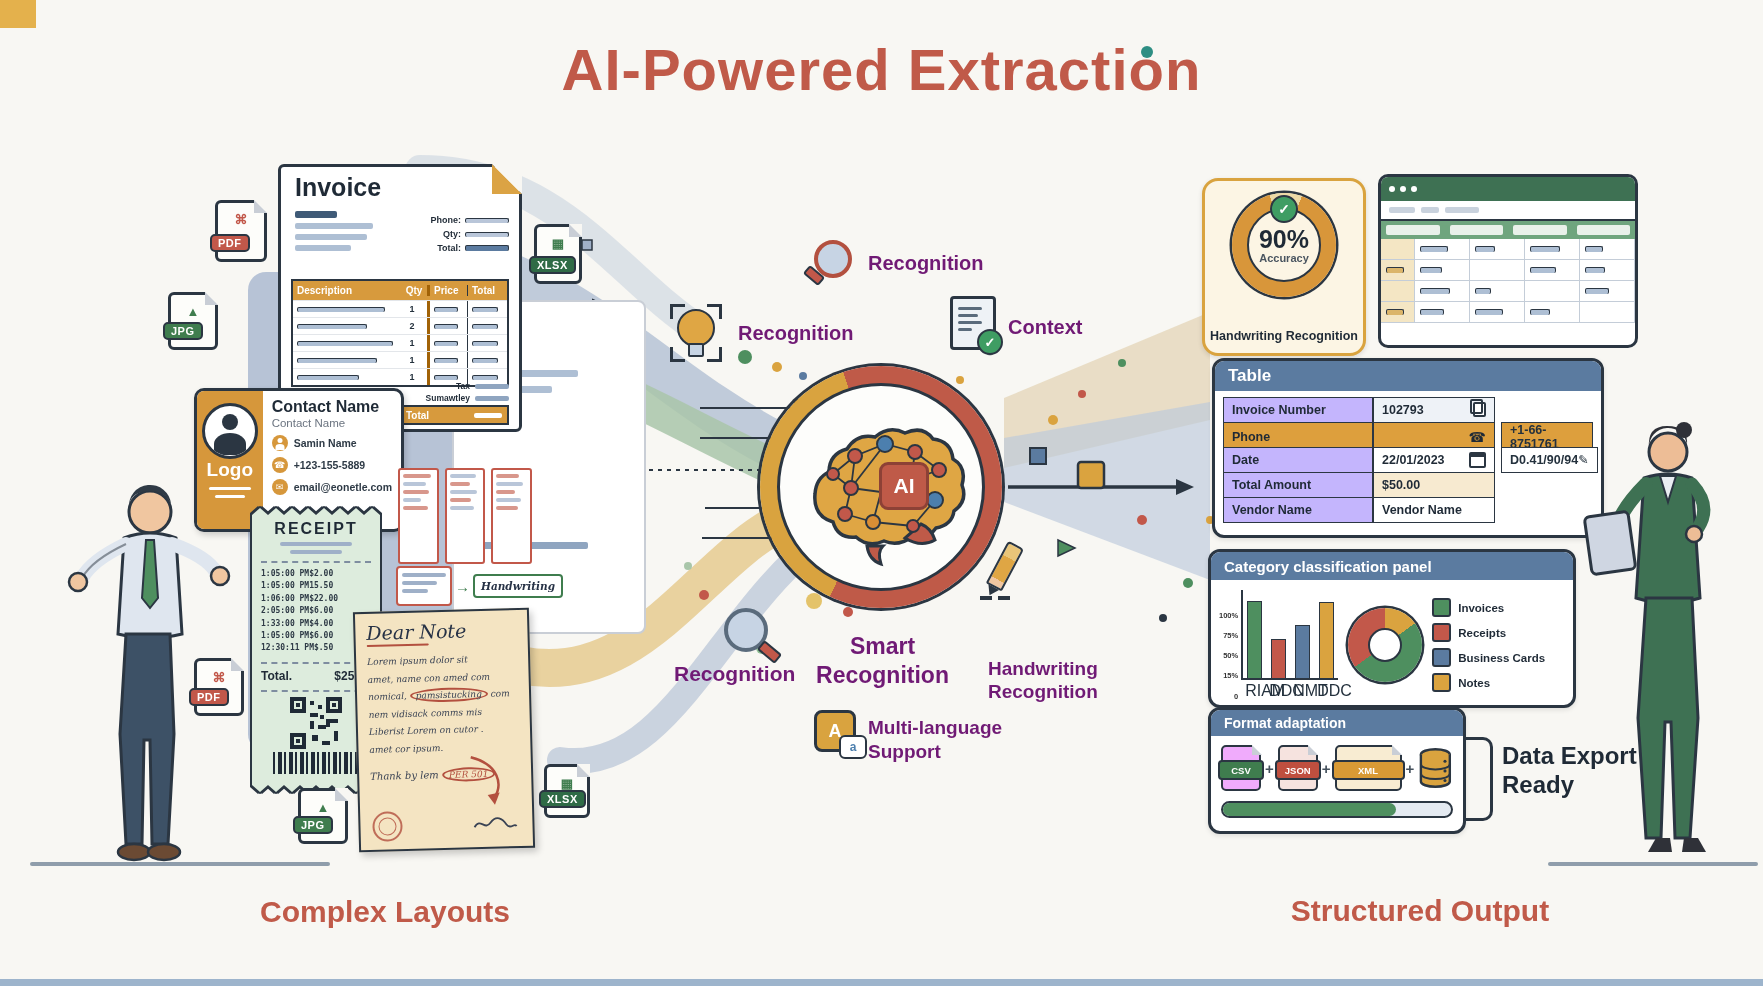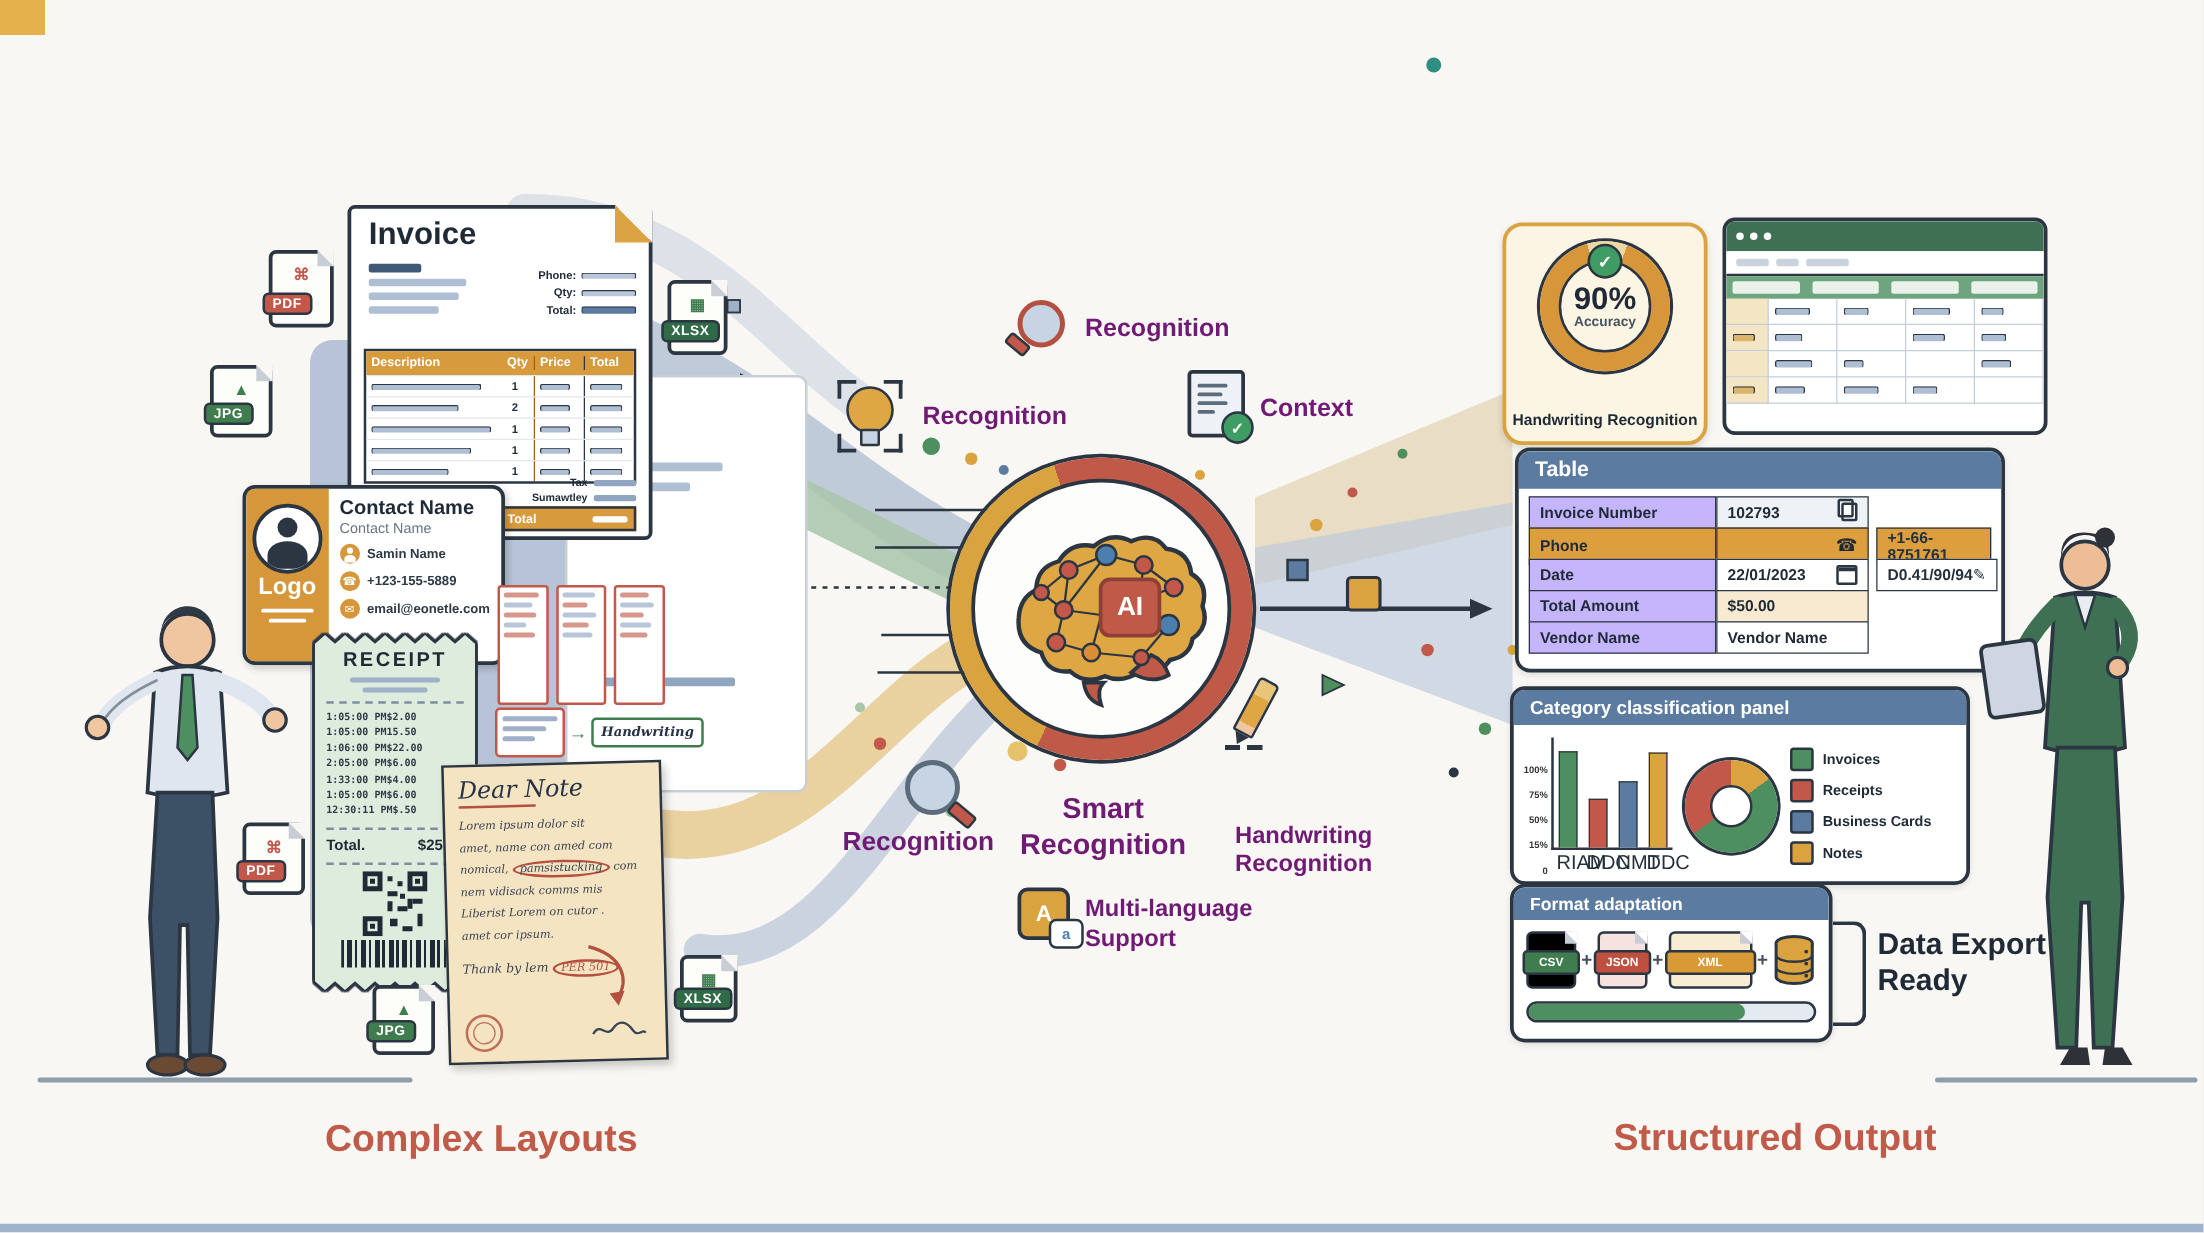--- a/index.html
+++ b/index.html
@@ -38,21 +38,21 @@
   .inv-lines .b0{width:42px;height:7px;background:#3f5a77;}
   .inv-meta{position:absolute;right:10px;top:48px;}
   .inv-meta .row{display:flex;align-items:center;justify-content:flex-end;margin-bottom:4px;}
   .inv-meta .lab{font-size:9px;font-weight:bold;color:#1f2a36;margin-right:4px;}
   .inv-meta .bar{width:44px;height:5px;background:#b9c6d9;border-radius:2px;}
   .inv-meta .row:last-child .bar{background:#5b7ba0;height:6px;}
   .inv-table{position:absolute;left:10px;top:112px;width:214px;border:2px solid #2b3642;}
   .inv-thead{display:flex;background:#d79a3d;color:#fff;font-size:10px;font-weight:bold;height:19px;align-items:center;}
   .inv-thead .c{padding-left:4px;box-sizing:border-box;}
   .inv-row{display:flex;height:16px;align-items:center;border-top:1px solid #e3e6ea;}
-  .c-desc{width:104px;} .c-qty{width:30px;text-align:center;} .c-price{width:40px;border-left:1px solid #a16207;} .c-total{width:40px;border-left:1px solid #2b3642;}
+  .c-desc{width:104px;} .c-qty{width:30px;text-align:center;} .c-price{width:40px;border-left:3px solid #a16207;} .c-total{width:40px;border-left:1px solid #2b3642;}
   .inv-row .c{box-sizing:border-box;height:100%;display:flex;align-items:center;}
   .inv-row .bar{height:5px;background:#aebfd4;border-radius:2px;margin-left:4px;}
   .inv-row .qty{width:100%;text-align:center;font-size:9px;font-weight:bold;display:block;}
   .inv-summary{position:absolute;right:10px;top:214px;}
   .inv-summary .srow{display:flex;align-items:center;justify-content:flex-end;margin-bottom:2px;}
   .inv-summary .slab{font-size:8.5px;font-weight:bold;color:#1f2a36;margin-right:5px;}
   .inv-summary .sbar{width:34px;height:5px;background:#8fa5c0;border-radius:2px;}
   .inv-total{position:absolute;right:10px;bottom:4px;width:96px;height:16px;background:#d79a3d;border:2px solid #2b3642;
              display:flex;align-items:center;justify-content:space-between;padding:0 5px;}
   .inv-total .tlab{color:#fff;font-size:10px;font-weight:bold;}
@@ -205,21 +205,21 @@
   .legend-swatch{width:15px;height:15px;border:2px solid #2b3642;border-radius:3px;flex:none;}
   .legend-label{font-size:11.5px;font-weight:bold;color:#1f2a36;white-space:nowrap;}
   .fmt-panel{left:1208px;top:707px;width:252px;height:121px;}
   .fmt-panel .panel-head{height:26px;font-size:14px;}
   .fmt-body{padding:9px 10px 0;}
   .fmt-row{display:flex;align-items:center;gap:4px;}
   .fmt-file{width:36px;height:42px;background:#fdfdfa;border:2.5px solid #2b3642;border-radius:5px;position:relative;flex:none;}
   .fmt-file .fold{position:absolute;top:-2.5px;right:-2.5px;width:0;height:0;border-bottom:10px solid #c9ced6;border-right:10px solid #fff;}
   .fmt-file .tag{position:absolute;left:-5px;top:13px;right:-5px;height:16px;border:2px solid #2b3642;border-radius:4px;color:#fff;
                  font-size:9.5px;font-weight:bold;display:flex;align-items:center;justify-content:center;}
-  .fmt-file.f-csv{background:#000000;} .fmt-file.f-json{background:#f6e3df;} .fmt-file.f-xml{background:#f8ecd2;padding-left:27px;}
+  .fmt-file.f-csv{background:#f0abfc;} .fmt-file.f-json{background:#f6e3df;} .fmt-file.f-xml{background:#f8ecd2;padding-left:27px;}
   .fmt-plus{font-size:15px;font-weight:bold;color:#44505c;}
   .fmt-progress{margin-top:10px;height:13px;border:2.5px solid #2b3642;border-radius:9px;background:#e4eaf1;overflow:hidden;}
   .fmt-fill{height:100%;width:76%;background:#4e8f5f;border-radius:0 7px 7px 0;}
   .bracket{left:1466px;top:737px;width:24px;height:78px;border:3px solid #2b3642;border-left:none;border-radius:0 10px 10px 0;z-index:3;}
   .export-label{left:1502px;top:742px;width:150px;font-size:24px;font-weight:bold;color:#1f2a36;line-height:1.2;z-index:3;}
   
   .figure{z-index:3;}
 </style>
 </head>
 <body>
@@ -280,20 +280,21 @@
         <circle cx="1188" cy="583" r="5" fill="#4e8f5f"></circle>
       <circle cx="1163" cy="618" r="4" fill="#2b3642"></circle>
         <circle cx="1210" cy="520" r="4" fill="#daa33f"></circle>
       <polygon points="1058,540 1075,548 1058,556" fill="#4e8f5f" stroke="#2b3642" stroke-width="1.5"></polygon>
       <circle cx="1230" cy="609" r="3.5" fill="#c2584a"></circle>
       <circle cx="960" cy="380" r="4" fill="#daa33f"></circle>
         <circle cx="990" cy="352" r="3.5" fill="#2b3642" opacity="0.5"></circle>
     </g>
   </svg>
 
+  <div class="abs main-title">AI-Powered Extraction</div>
   <div class="abs title-dot"></div>
   <div class="abs corner-sq"></div>
 
   <div class="abs backing-doc"></div>
   <div class="abs backing-doc2">
     <div class="bd-bar" style="left:14px;top:68px;width:110px;height:7px;"></div>
     <div class="bd-bar" style="left:14px;top:84px;width:84px;height:7px;"></div>
     <div class="bd-bar" style="left:14px;top:240px;width:120px;height:7px;background:#8fa5c0;"></div>
   </div>
 

